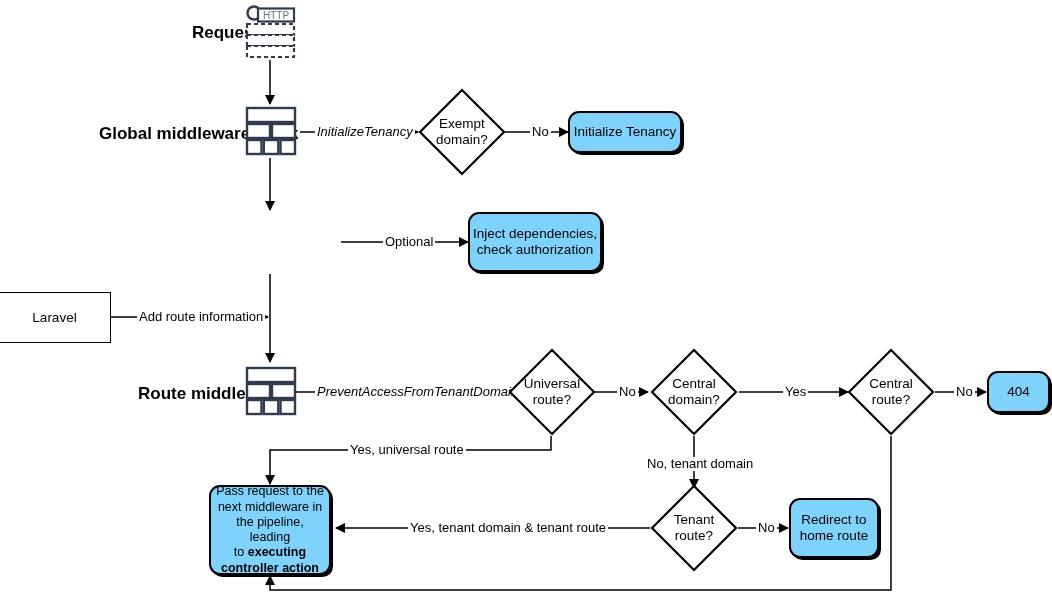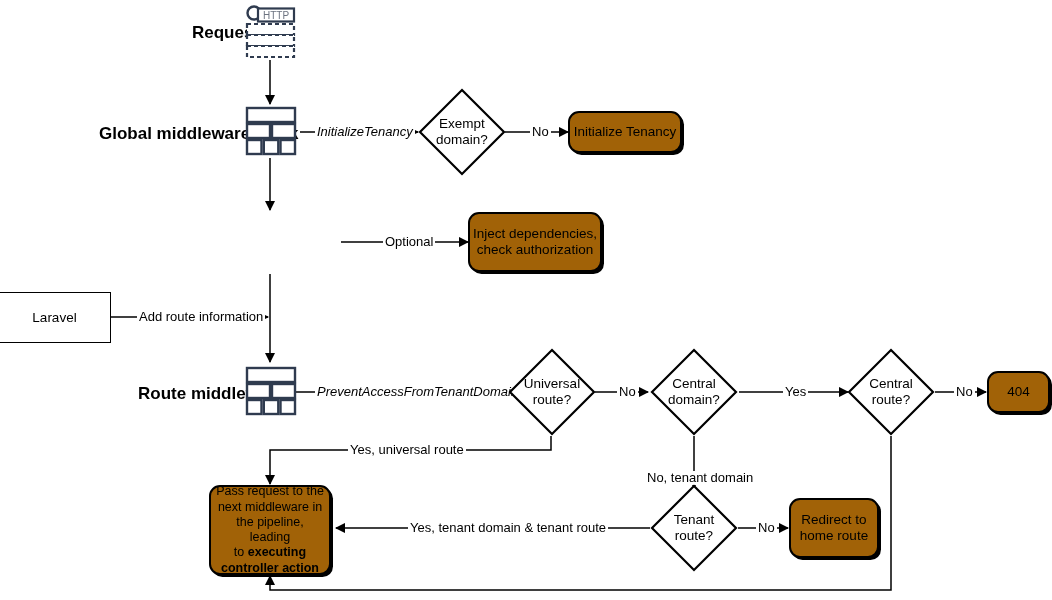--- a/index.html
+++ b/index.html
@@ -54,21 +54,21 @@
   
   .rect-plain {
     border: 1.6px solid #000;
     background: #fff;
     font-size: 13.5px;
   }
   
   .rounded {
     border: 2.2px solid #000;
     border-radius: 11px;
-    background: #a16207;
+    background: #7dd3fc;
     font-size: 13.5px;
     box-shadow: 2.5px 2.5px 0 -0.5px #000;
     align-items: center;
   }
   
   .uml {
     position: absolute;
     box-sizing: border-box;
     border: 1.6px solid #000;
     background: #fff;
@@ -225,21 +225,21 @@
   <div class="lbl-text" style="left:137px; top:310px;">Add route information</div>
 
   <div class="lbl-text lbl-italic" style="left:315px; top:385px;">PreventAccessFromTenantDomains</div>
 
   <div class="lbl-text" style="left:617px; top:385px;">No</div>
 
   <div class="lbl-text" style="left:783px; top:385px;">Yes</div>
 
   <div class="lbl-text" style="left:954px; top:385px;">No</div>
 
-  <div class="lbl-text" style="left:645px; top:471px;text-align:center;">No, tenant domain</div>
+  <div class="lbl-text" style="left:645px; top:457px;text-align:center;">No, tenant domain</div>
 
   <div class="lbl-text" style="left:756px; top:521px;">No</div>
 
   <div class="lbl-text" style="left:348px; top:443px;">Yes, universal route</div>
 
   <div class="lbl-text" style="left:408px; top:521px;">Yes, tenant domain &amp; tenant route</div>
 
 
   <div class="diamond" style="left:418px; top:88px; width:88px; height:88px;">
     <svg width="88" height="88" viewBox="0 0 88 88" xmlns="http://www.w3.org/2000/svg">

